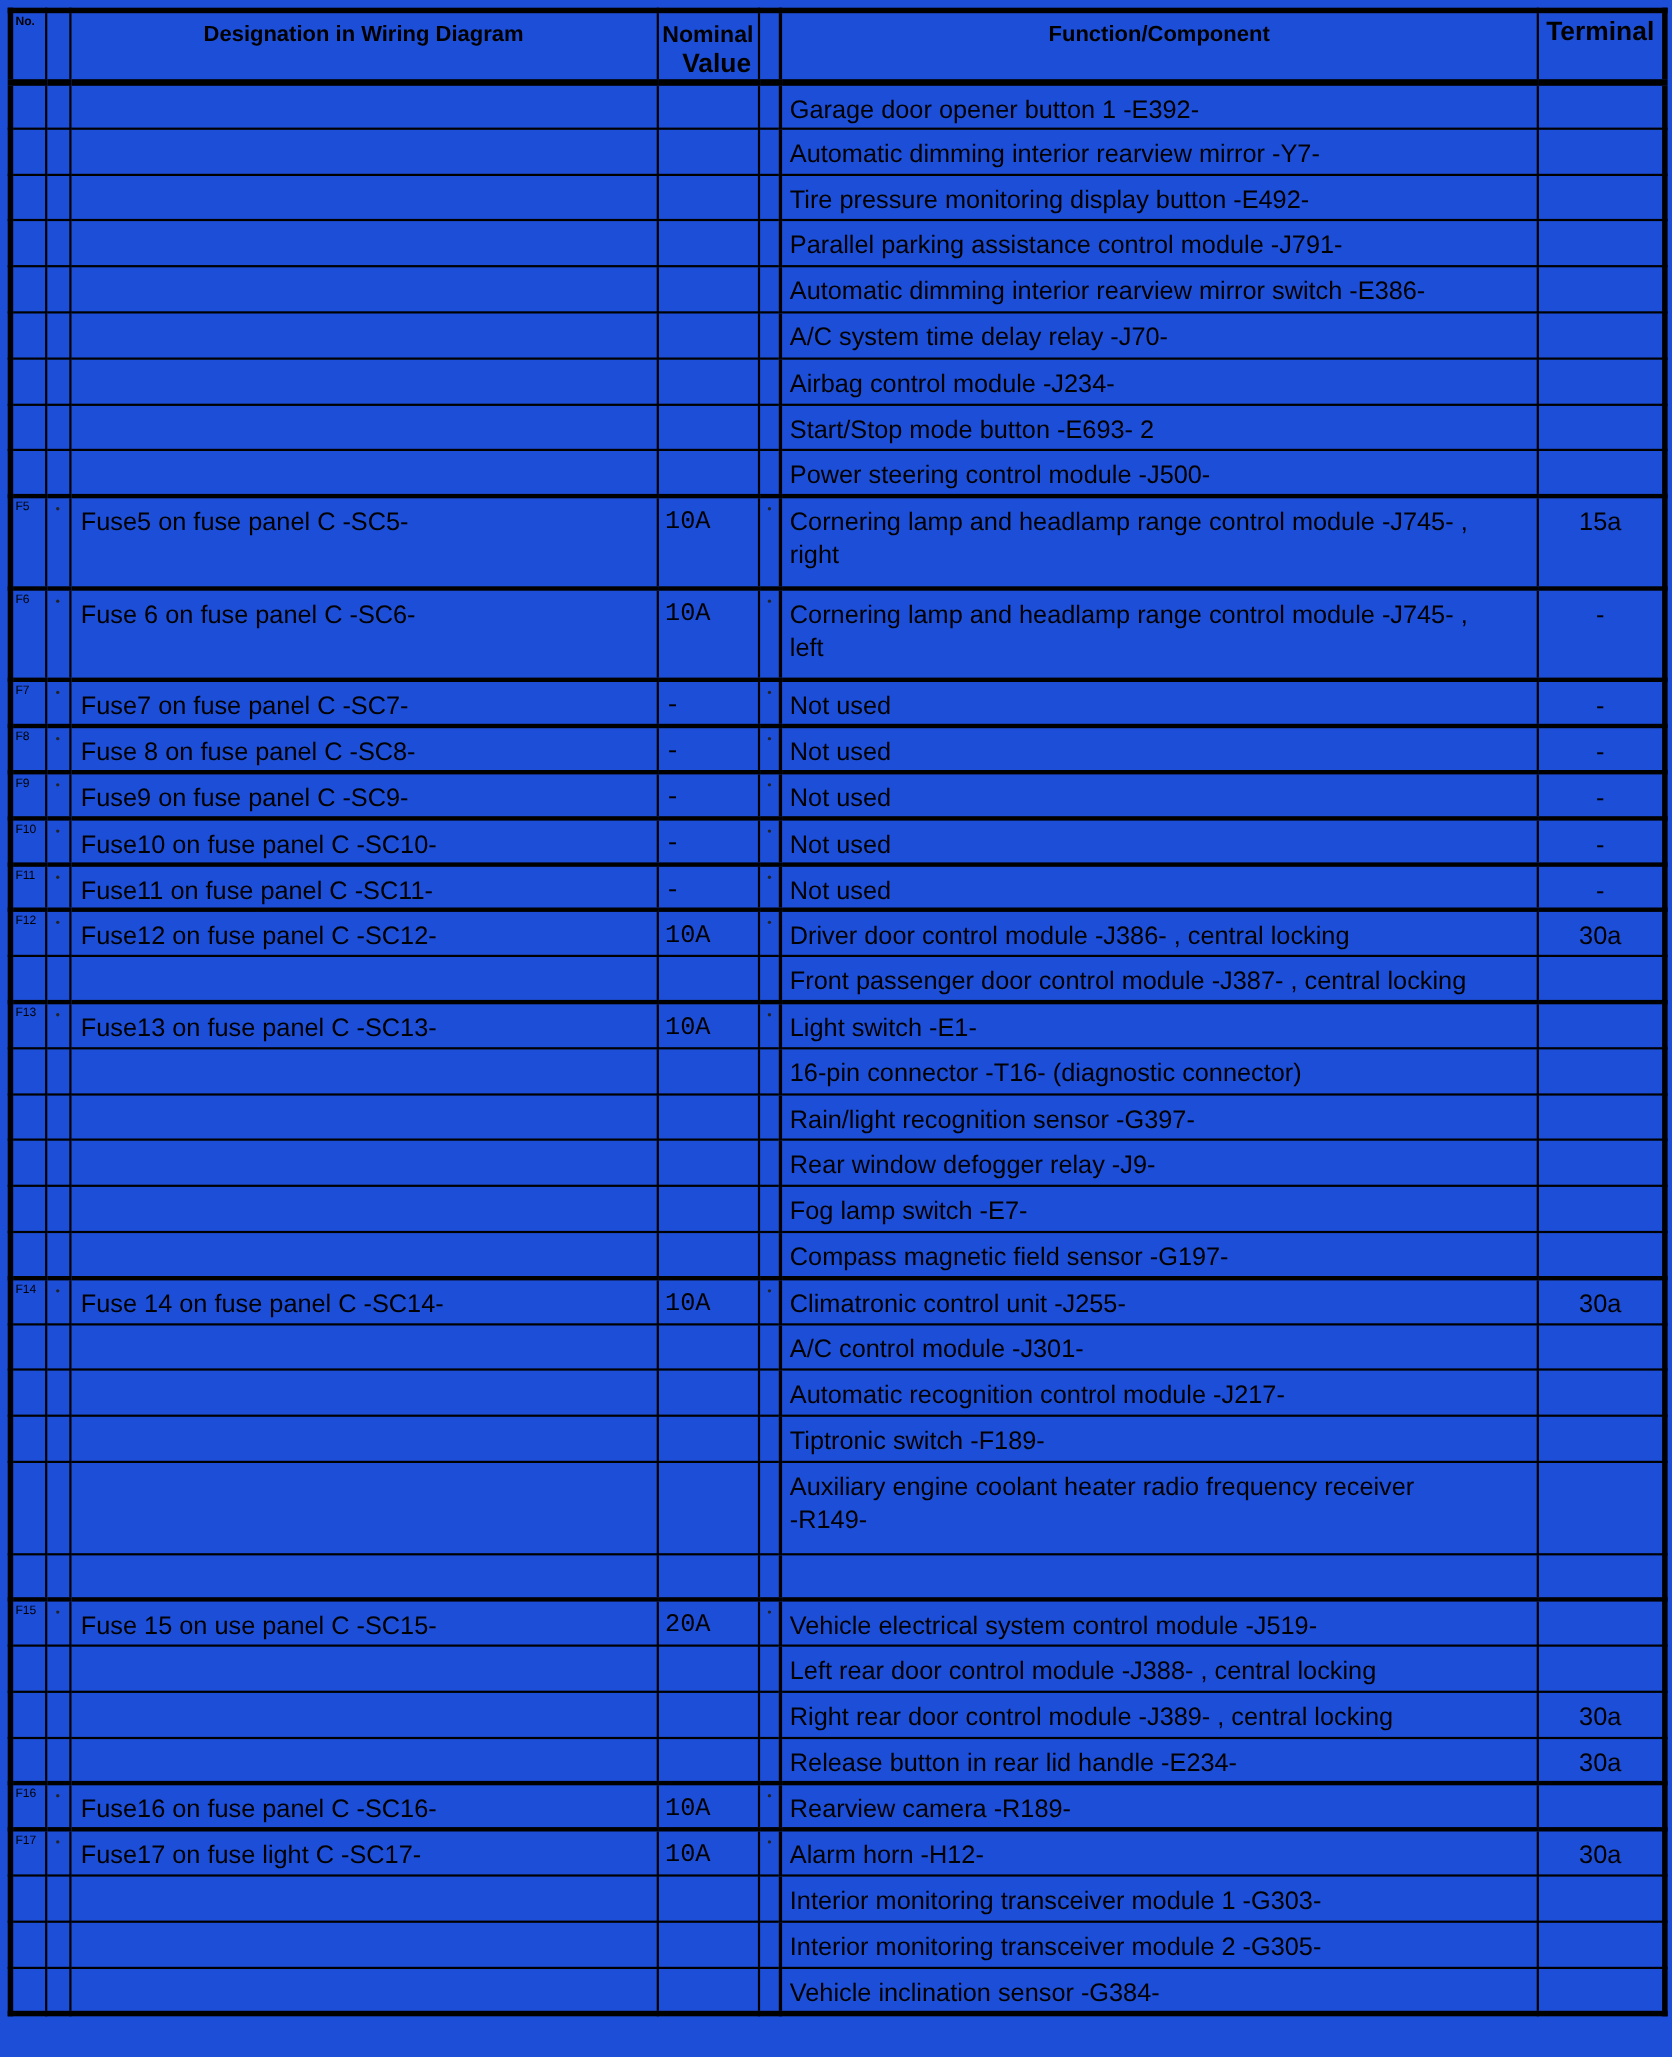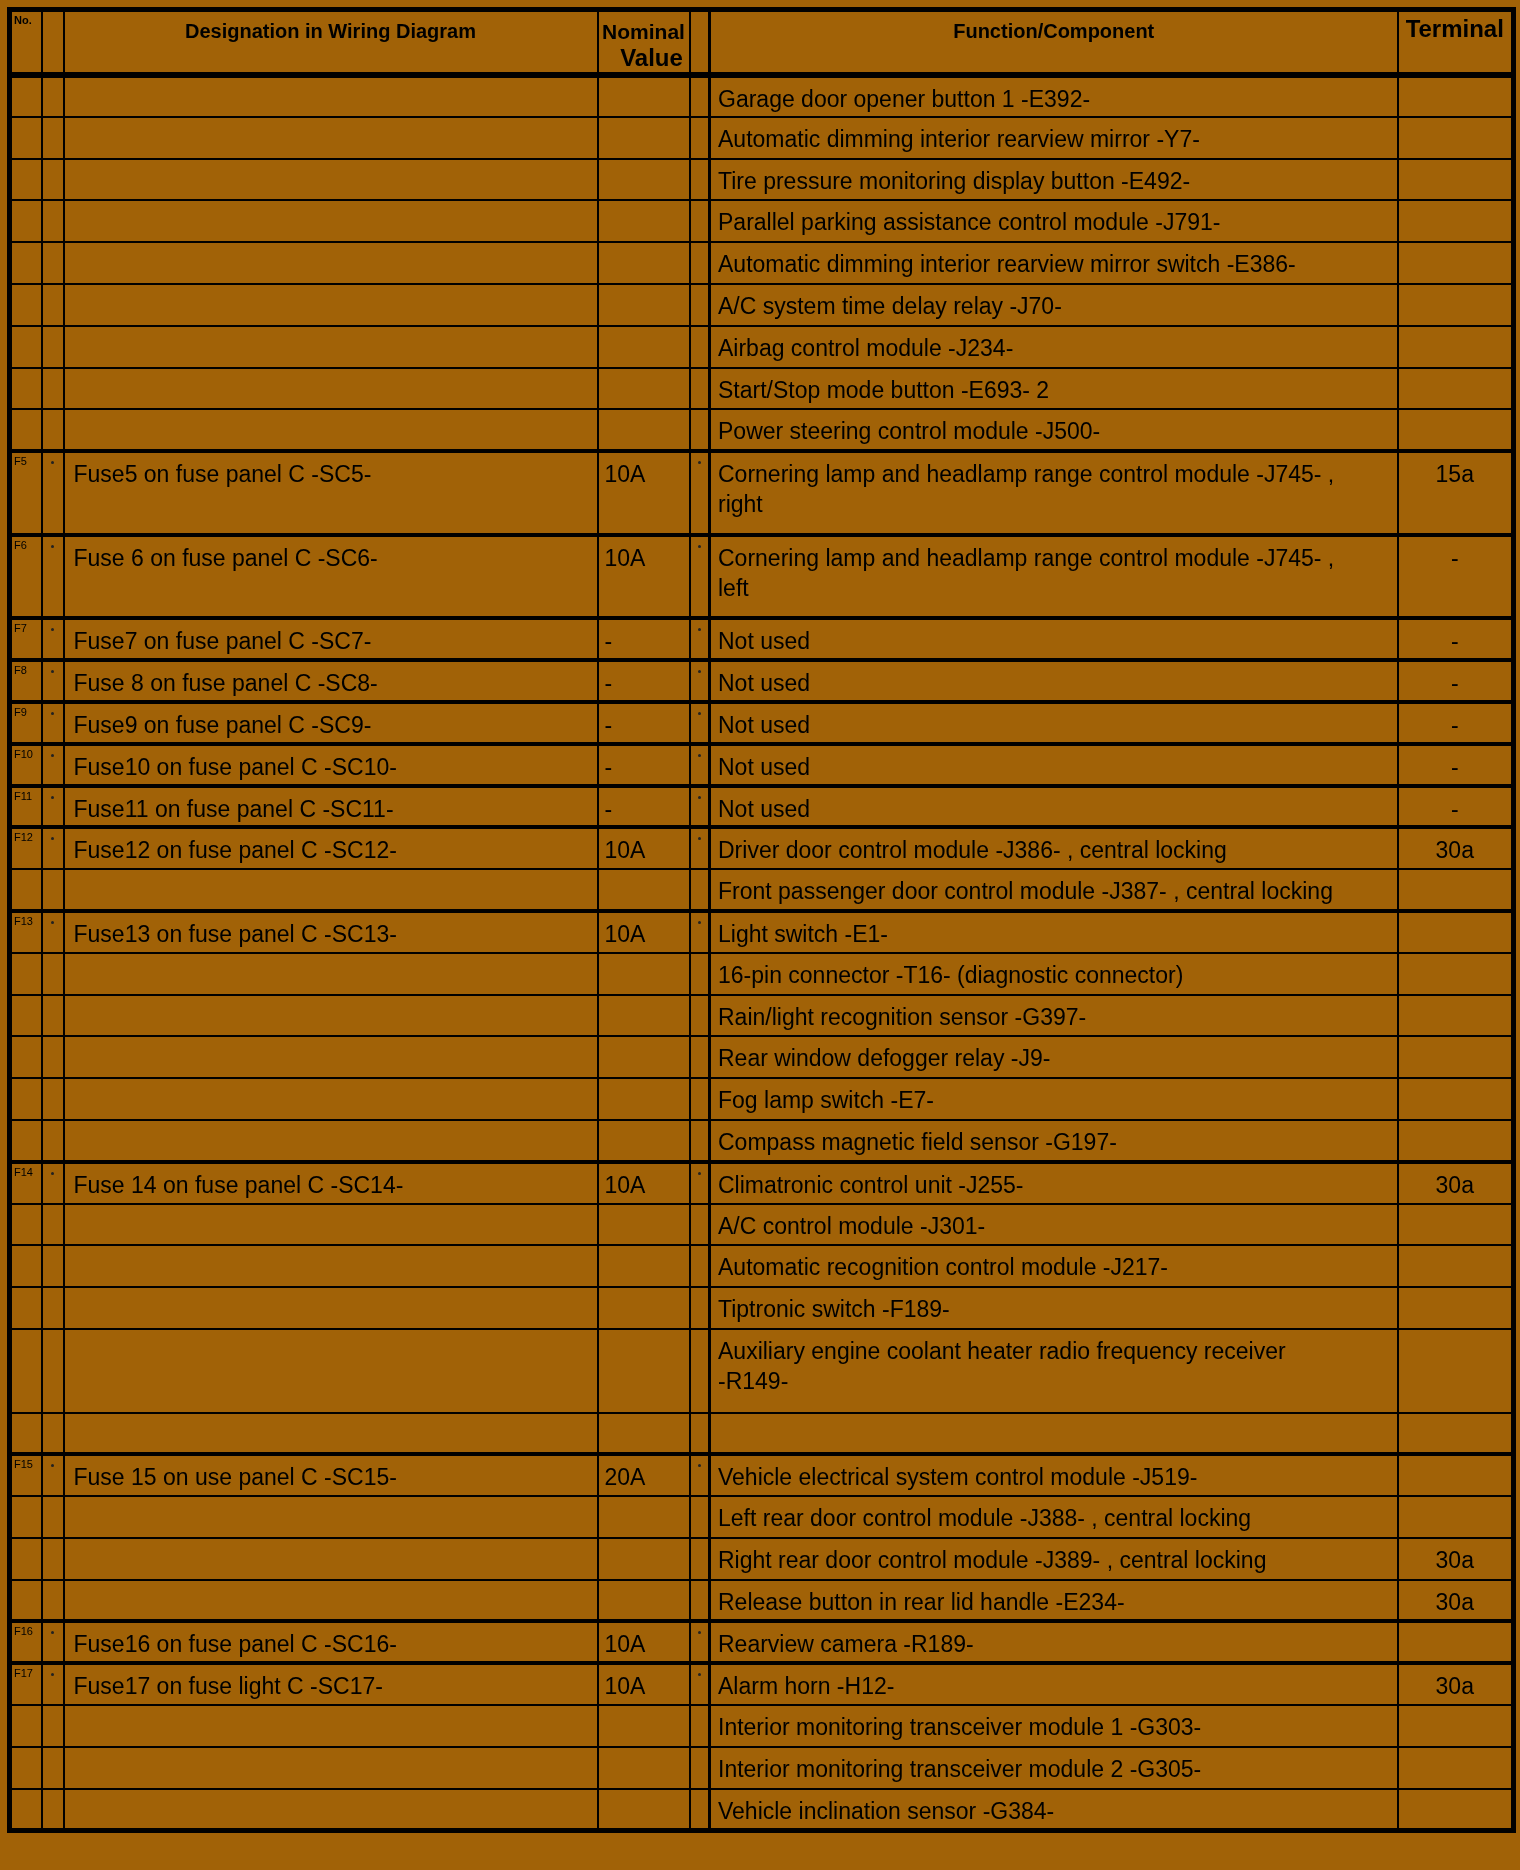--- a/index.html
+++ b/index.html
@@ -1,20 +1,20 @@
 <!DOCTYPE html>
 <html><head>
 <meta charset="utf-8">
 <style>
   html, body { margin: 0; padding: 0; background: #ffffff; }
   body {
     width: 1520px; height: 1870px; position: relative; overflow: hidden;
     font-family: "Liberation Sans", sans-serif; color: #000;
   }
-  .page { position: absolute; inset: 0; padding: 7px; box-sizing: border-box; background: #a16207; }
+  .page { position: absolute; inset: 0; padding: 7px; box-sizing: border-box; background: #1d4ed8; }
 
   table.fuse-table {
     border-collapse: collapse; table-layout: fixed; width: 1506px;
     border: 5px solid #000;
   }
   th, td {
     border: 2px solid #000; padding: 0; vertical-align: top; overflow: hidden;
     font-size: 23px; line-height: 30px;
   }
   thead tr { height: 58px; }
@@ -35,21 +35,21 @@
   th.c-des .hdr-txt, th.c-fn .hdr-txt {
     display: block; padding-top: 6px; font-size: 20px; line-height: 26px;
   }
   .nom-line1 { display: block; padding-top: 8px; font-size: 21px; line-height: 24px; }
   .nom-line2 { display: block; font-size: 24px; line-height: 28px; margin-left: 16px; }
   th.c-ter .hdr-txt { display: block; padding-top: 6px; font-size: 24px; line-height: 22px; }
 
   .cell-txt { display: block; white-space: pre; }
   tr.tall .cell-txt { white-space: pre-line; }
   td.c-des .cell-txt { padding: 6px 4px 0 9px; }
-  td.c-nom .cell-txt { padding: 6px 12px 0 6px; }
+  td.c-nom .cell-txt { padding: 6px 12px 0 6px; font-family: Liberation Mono, monospace; }
   td.c-fn  .cell-txt { padding: 6px 4px 0 7px; }
   td.c-ter { text-align: center; }
   td.c-ter .cell-txt { padding-top: 6px; }
 
   td.c-m, td.c-m2 { text-align: center; }
   .dot {
     display: inline-block; width: 3px; height: 3px; border-radius: 50%;
     background: #222; margin-top: 8px; vertical-align: top;
   }
 </style>

